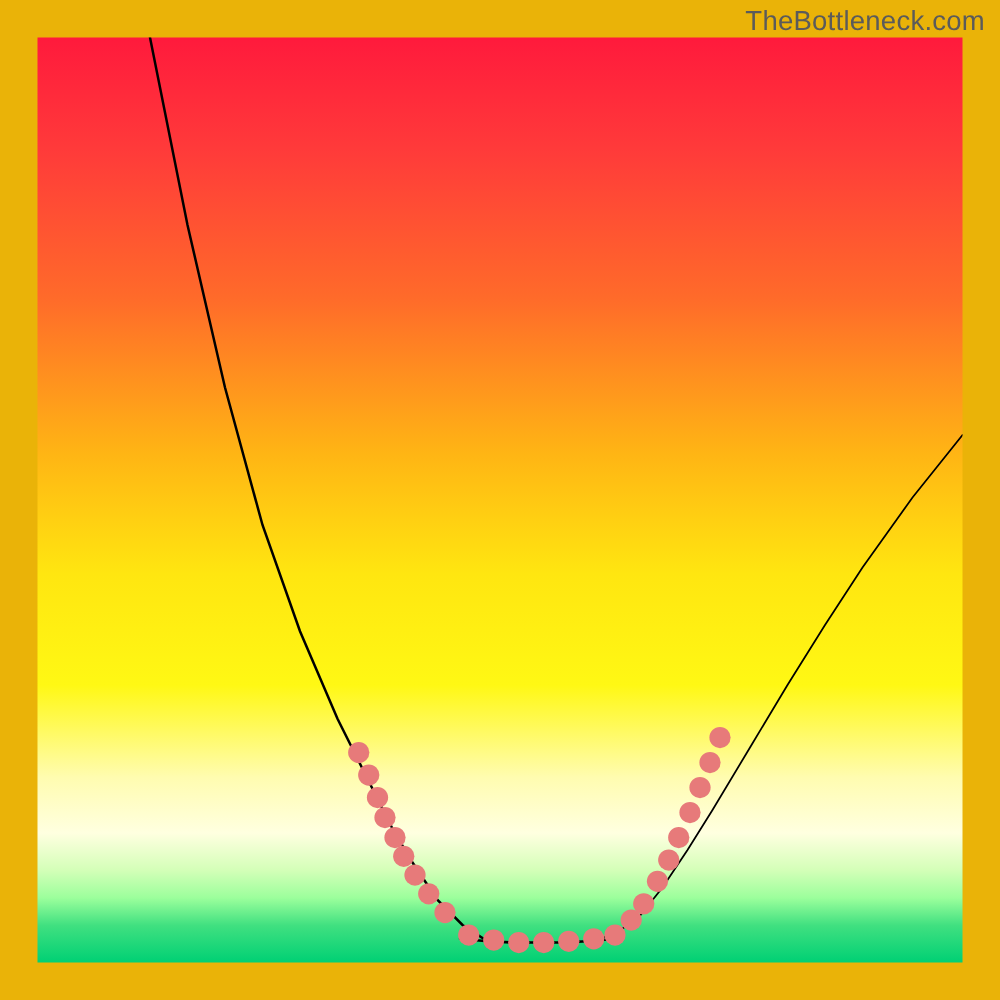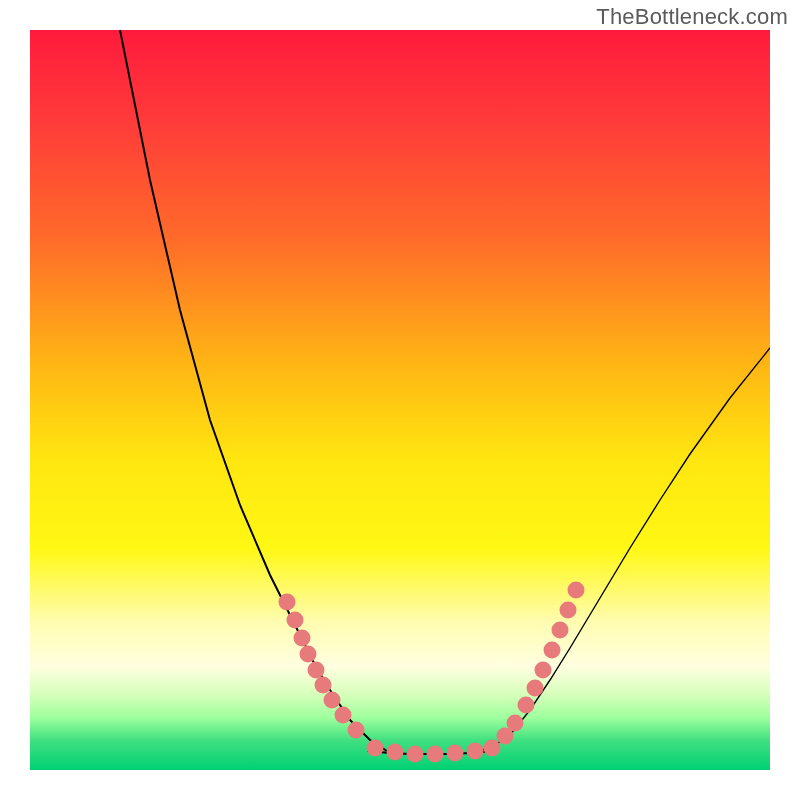--- a/index.html
+++ b/index.html
@@ -8,21 +8,21 @@
     width: 800px;
     height: 800px;
     background: #000;
     font-family: Arial, Helvetica, sans-serif;
     overflow: hidden;
   }
   .stage {
     position: relative;
     width: 800px;
     height: 800px;
-    background: #ffffff;
+    background: #eab308;
   }
   .plot {
     position: absolute;
     left: 30px;
     top: 30px;
     width: 740px;
     height: 740px;
     background: linear-gradient(to bottom,
       #ff1a3c 0%,
       #ff3a3a 12%,

